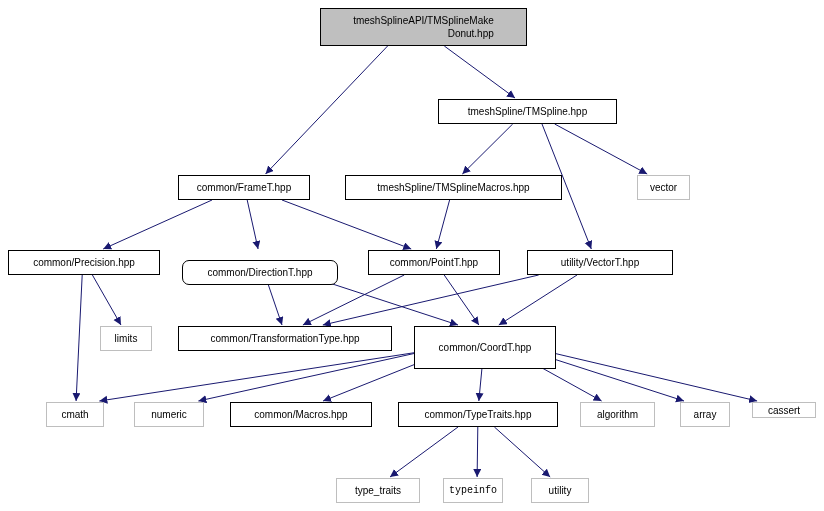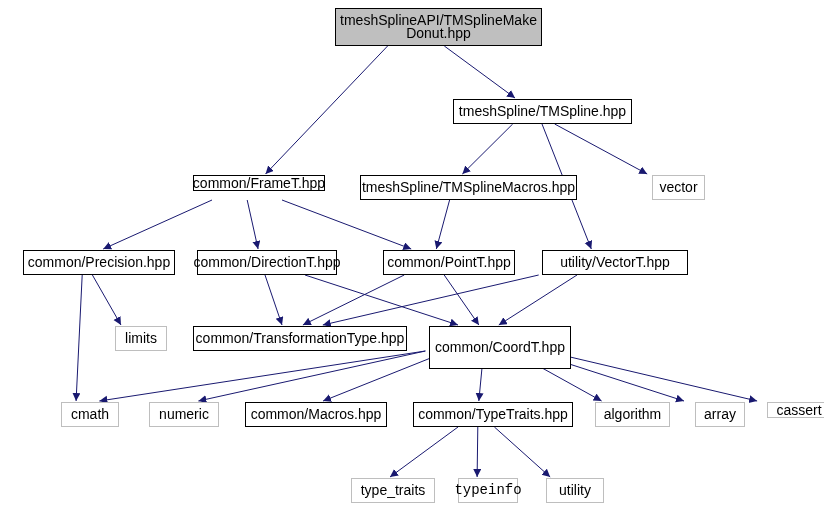--- a/index.html
+++ b/index.html
@@ -1,22 +1,22 @@
 <!DOCTYPE html>
 <html style="--bg: #FFFFFF; --root-fill: #BFBFBF; --node-border: #000000; --external-border: #BEBEBE; --text-color: #000000;"><head>
 <meta charset="utf-8">
 <style>
   html,body{margin:0;padding:0;background:#ffffff;}
   .graph{position:relative;width:824px;height:511px;background:var(--bg,#fff);overflow:hidden;
          font-family:"Liberation Sans", sans-serif;}
   .edge-layer{position:absolute;left:0;top:0;pointer-events:none;}
   .node-layer{position:absolute;left:0;top:0;width:100%;height:100%;}
   .node{position:absolute;box-sizing:border-box;display:flex;align-items:center;justify-content:center;
-        text-align:center;font-size:14px;line-height:13px;white-space:pre-line;padding:0 3px;
-        color:var(--text-color,#000);margin-left:15px;}
+        text-align:right;font-size:10px;line-height:13px;white-space:pre-line;padding:0 3px;
+        color:var(--text-color,#000);}
   .node.root{background:var(--root-fill,#bfbfbf);border:1px solid var(--node-border,#000);}
   .node.internal{background:#ffffff;border:1px solid var(--node-border,#000);cursor:pointer;}
   .node.external{background:#ffffff;border:1px solid var(--external-border,#bebebe);}
 </style>
 </head>
 <body>
 
 <div class="graph">
   <svg class="edge-layer" width="824" height="511" viewBox="0 0 824 511">
     <defs>
@@ -51,25 +51,25 @@
         <path d="M544.64,351 L757.12,401" stroke="#191970" stroke-width="1" fill="none" marker-end="url(#arrowhead)"></path>
         <path d="M458,427 L390,477" stroke="#191970" stroke-width="1" fill="none" marker-end="url(#arrowhead)"></path>
         <path d="M477.8,427 L477.12,477" stroke="#191970" stroke-width="1" fill="none" marker-end="url(#arrowhead)"></path>
         <path d="M494.4,427 L550.16,477" stroke="#191970" stroke-width="1" fill="none" marker-end="url(#arrowhead)"></path>
       </g>
   </svg>
   <div class="node-layer">
       <div class="node root" style="left: 320px; top: 8px; width: 207px; height: 38px;">tmeshSplineAPI/TMSplineMake
 Donut.hpp</div>
       <div class="node internal" style="left: 438px; top: 99px; width: 179px; height: 25px;">tmeshSpline/TMSpline.hpp</div>
-      <div class="node internal" style="left: 178px; top: 175px; width: 132px; height: 16px;">common/FrameT.hpp</div>
+      <div class="node internal" style="left: 178px; top: 175px; width: 132px; height: 25px;">common/FrameT.hpp</div>
       <div class="node internal" style="left: 345px; top: 175px; width: 217px; height: 25px;">tmeshSpline/TMSplineMacros.hpp</div>
       <div class="node external" style="left: 637px; top: 175px; width: 53px; height: 25px;">vector</div>
       <div class="node internal" style="left: 8px; top: 250px; width: 152px; height: 25px;">common/Precision.hpp</div>
-      <div class="node internal" style="left: 182px; top: 250px; width: 140px; height: 25px;">common/DirectionT.hpp</div>
+      <div class="node internal" style="left: 182px; top: 260px; width: 156px; height: 25px; border-radius: 7px;">common/DirectionT.hpp</div>
       <div class="node internal" style="left: 368px; top: 250px; width: 132px; height: 25px;">common/PointT.hpp</div>
       <div class="node internal" style="left: 527px; top: 250px; width: 146px; height: 25px;">utility/VectorT.hpp</div>
       <div class="node external" style="left: 100px; top: 326px; width: 52px; height: 25px;">limits</div>
       <div class="node internal" style="left: 178px; top: 326px; width: 214px; height: 25px;">common/TransformationType.hpp</div>
       <div class="node internal" style="left: 414px; top: 326px; width: 142px; height: 43px;">common/CoordT.hpp</div>
       <div class="node external" style="left: 46px; top: 402px; width: 58px; height: 25px;">cmath</div>
       <div class="node external" style="left: 134px; top: 402px; width: 70px; height: 25px;">numeric</div>
       <div class="node internal" style="left: 230px; top: 402px; width: 142px; height: 25px;">common/Macros.hpp</div>
       <div class="node internal" style="left: 398px; top: 402px; width: 160px; height: 25px;">common/TypeTraits.hpp</div>
       <div class="node external" style="left: 580px; top: 402px; width: 75px; height: 25px;">algorithm</div>

